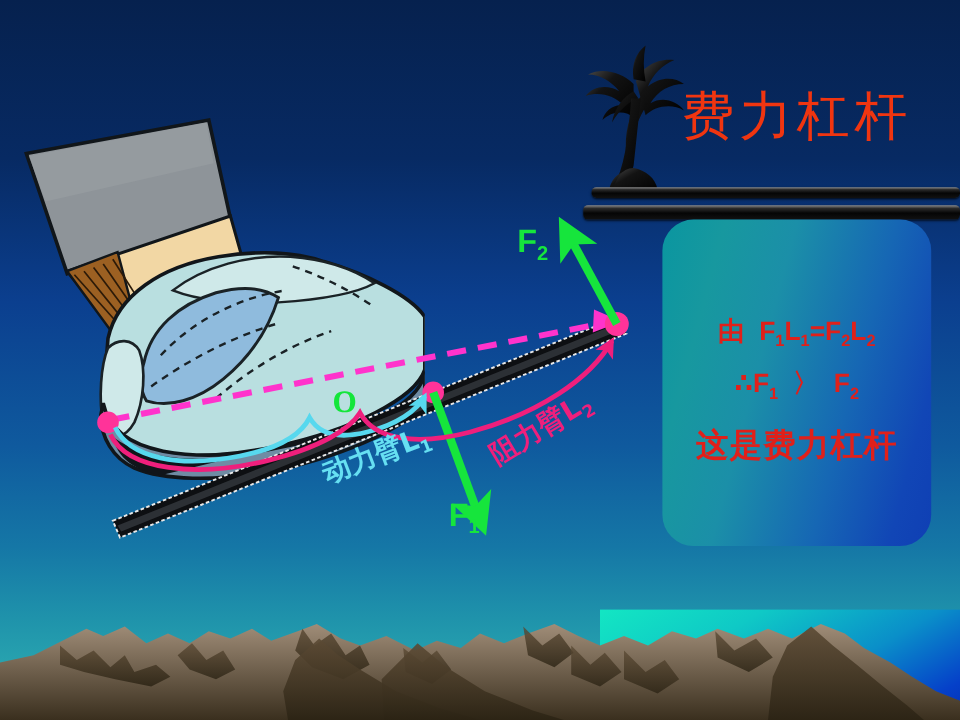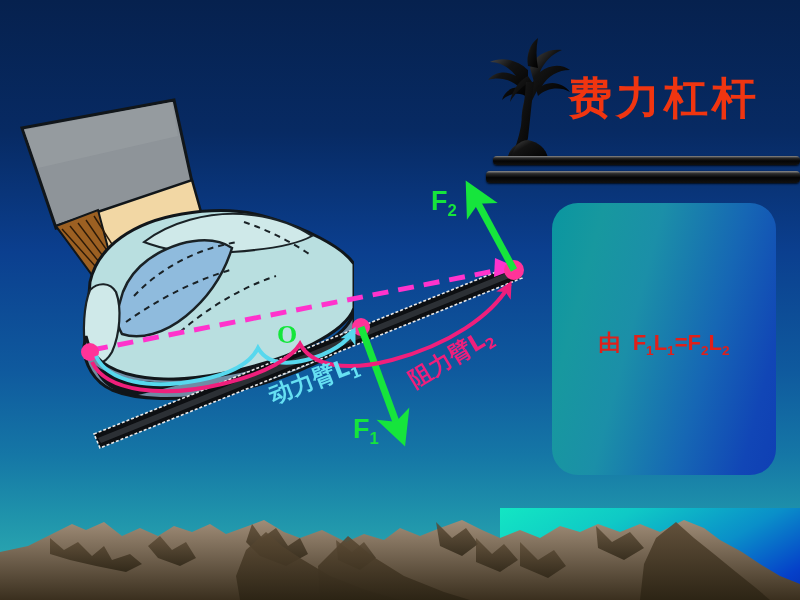--- a/index.html
+++ b/index.html
@@ -29,42 +29,42 @@
 
   
   .mountains{position:absolute;left:0;bottom:0;width:800px;height:120px;}
 
   
   .titlegroup{position:absolute;left:468px;top:34px;width:332px;height:130px;}
   .palm{position:absolute;left:8px;top:2px;width:110px;height:128px;}
   .title-text{
     position:absolute;left:100px;top:42px;
     font-family:"DejaVu Serif","Liberation Serif",serif;
-    font-size:44px;font-weight:700;color:#f03510;
+    font-size:44px;font-weight:400;color:#f03510;
     letter-spacing:4px;white-space:nowrap;
     line-height:1;
   }
   .bar{
     position:absolute;left:25px;
     height:9px;width:307px;
     background:linear-gradient(180deg,#8d8d8d 0%,#2b2b2b 22%,#050505 55%,#111 100%);
     border-radius:4px;
     box-shadow:0 1px 2px rgba(0,0,0,.8);
   }
   .bar.b1{top:122px;}
   .bar.b2{top:137px;height:12px;left:18px;width:314px;}
 
   
   .formula-box{
     position:absolute;left:552px;top:183px;width:224px;height:272px;
     border-radius:26px;
     background:linear-gradient(105deg,#0a96a0 0%,#17989f 18%,#1b8fa8 38%,#1667b4 66%,#1146b6 88%,#0f3fb4 100%);
     display:flex;flex-direction:column;
     align-items:center;justify-content:center;
-    padding:22px 4px 10px;box-sizing:border-box;margin-top:20px;
+    padding:22px 4px 10px;box-sizing:border-box;
   }
   .formula-line{
     color:#e0201a;font-weight:700;
     font-size:22px;line-height:1;
     margin:9px 0;white-space:nowrap;
     text-align:center;
     font-family:"Liberation Sans","DejaVu Sans",sans-serif;
   }
   .formula-line sub{font-size:0.62em;}
   .formula-line.cn{
@@ -79,21 +79,21 @@
   .diagram{position:absolute;left:0;top:0;width:800px;height:600px;pointer-events:none;}
 
   
   .lbl{position:absolute;white-space:nowrap;font-weight:700;line-height:1;}
   .lbl-O{
     left:277px;top:322px;color:#13e63a;
     font-size:26px;font-family:"Liberation Serif","DejaVu Serif",serif;
   }
   .lbl-F2{left:406px;top:188px;color:#16e53c;font-size:27px;margin-left:25px;}
   .lbl-F2 sub{font-size:.62em;}
-  .lbl-F1{left:353px;top:416px;color:#16e53c;font-size:27px;}
+  .lbl-F1{left:374px;top:416px;color:#16e53c;font-size:27px;}
   .lbl-F1 sub{font-size:.62em;}
   .lbl-L1{
     left:266px;top:386px;color:#66e0f2;font-size:23px;
     transform:rotate(-21deg);transform-origin:left top;
     font-family:"DejaVu Sans","Liberation Sans",sans-serif;
   }
   .lbl-L1 sub{font-size:.62em;}
   .lbl-L2{
     left:405px;top:372px;color:#ef1f7c;font-size:23px;
     transform:rotate(-31deg);transform-origin:left top;
@@ -266,15 +266,19 @@
     <div class="bar b1"></div>
     <div class="bar b2"></div>
     <div class="title-text">费力杠杆</div>
   </div>
 
   <div class="formula-box">
     <div class="formula-line">
       <span>由</span>
       &nbsp;F<sub>1</sub>L<sub>1</sub>=F<sub>2</sub>L<sub>2</sub>
     </div>
+    <div class="formula-line">
+      <span>∴</span>F<sub>1</sub>&nbsp; 〉 &nbsp;F<sub>2</sub>
+    </div>
+    <div class="formula-line cn">这是费力杠杆</div>
   </div>
 
 </div>
 
 </body></html>

